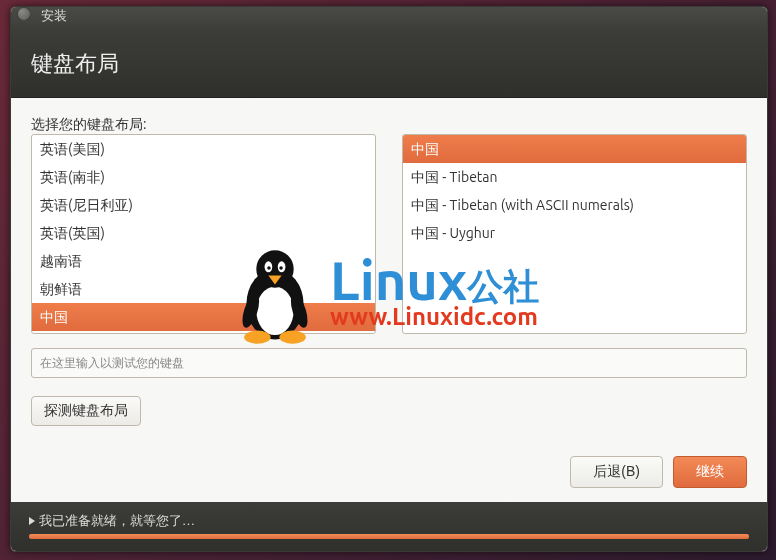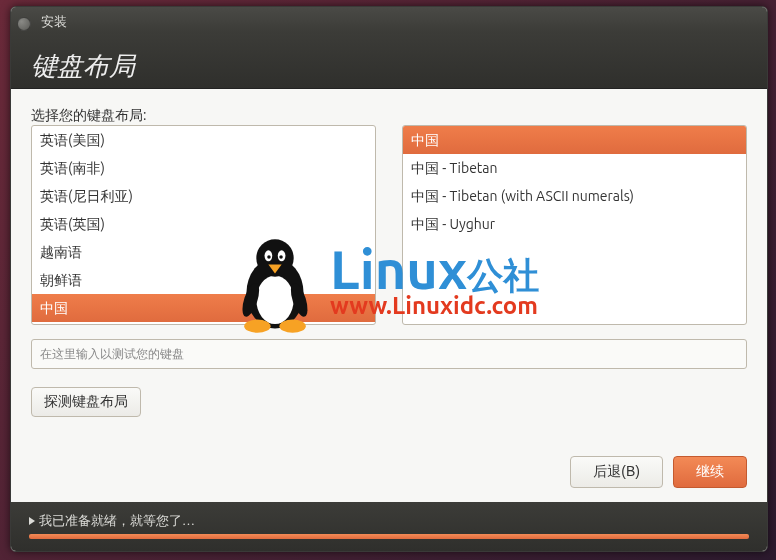--- a/index.html
+++ b/index.html
@@ -21,40 +21,39 @@
       box-shadow: 0 0 8px rgba(0,0,0,0.6);
       display: flex;
       flex-direction: column;
       overflow: hidden;
       border: 1px solid #3a3a38;
     }
     .titlebar {
       background: linear-gradient(#4a4a46, #3c3c38);
       height: 24px;
       display: flex;
-      align-items: flex-end;
+      align-items: flex-start;
       padding: 0 6px;
       color: #dcdcd8;
       font-size: 13px;
     }
     .titlebar .win-btn {
       width: 14px; height: 14px;
       border-radius: 50%;
       margin-right: 6px;
       border: 1px solid rgba(0,0,0,0.4);
     }
     .close-btn { background: radial-gradient(circle at 30% 30%, #8a8a86, #5a5a56); }
     .titlebar-title { margin-left: 4px; }
     .header {
       background: linear-gradient(#3c3c38, #2f2f2c);
       color: #eee;
-      padding: 18px 20px 4px 20px;
-      font-size: 26px;
+      padding: 18px 20px 18px 20px;
+      font-size: 22px;
       border-bottom: 1px solid #222;
-      font-style: italic;
     }
     .content {
       flex: 1;
       padding: 18px 20px 10px 20px;
       background: #f7f7f5;
       display: flex;
       flex-direction: column;
     }
     .prompt {
       font-size: 14px;
@@ -156,21 +155,21 @@
       border-radius: 2px;
       overflow: hidden;
     }
     .progress-fill {
       height: 100%;
       width: 100%;
       background: linear-gradient(#f38a56, #e06b3e);
     }
     .watermark {
       position: absolute;
-      top: 225px;
+      top: 236px;
       left: 220px;
       pointer-events: none;
       display: flex;
       align-items: center;
       font-weight: bold;
     }
     .watermark .penguin { width: 110px; height: 110px; }
     .watermark .wm-text {
       display: flex; flex-direction: column;
     }

